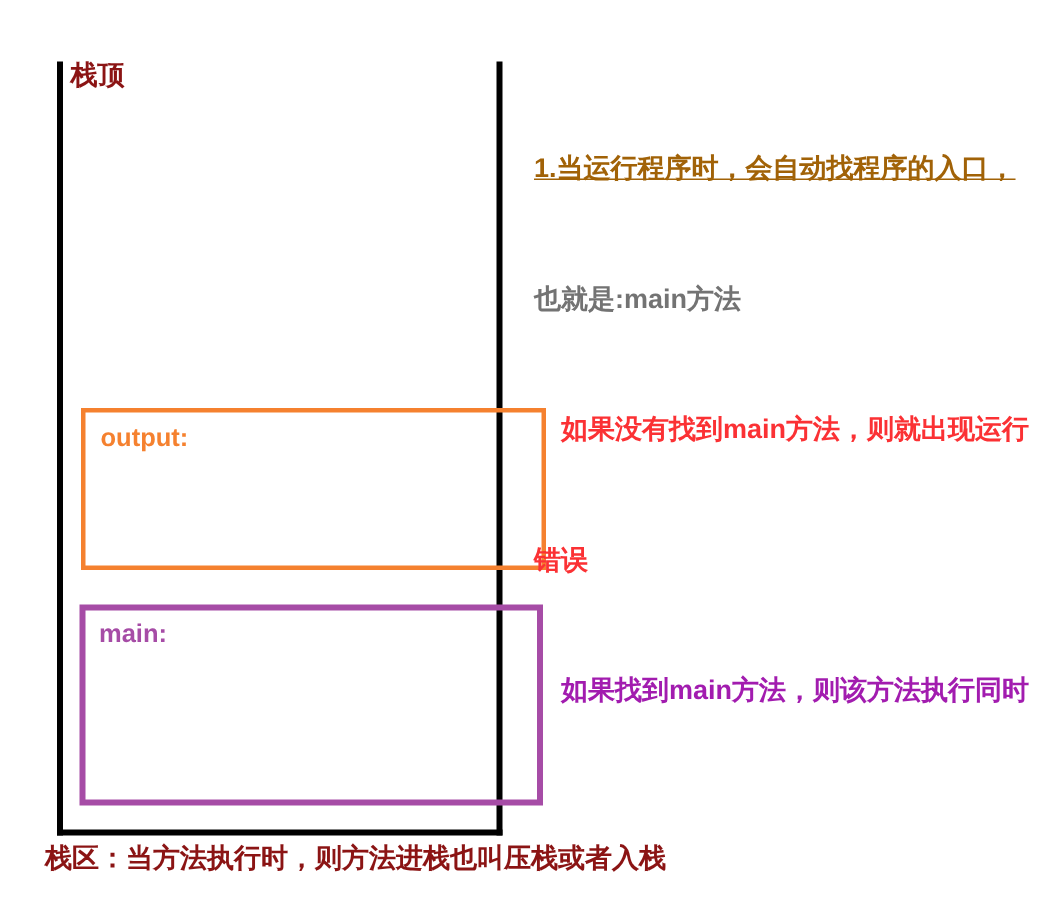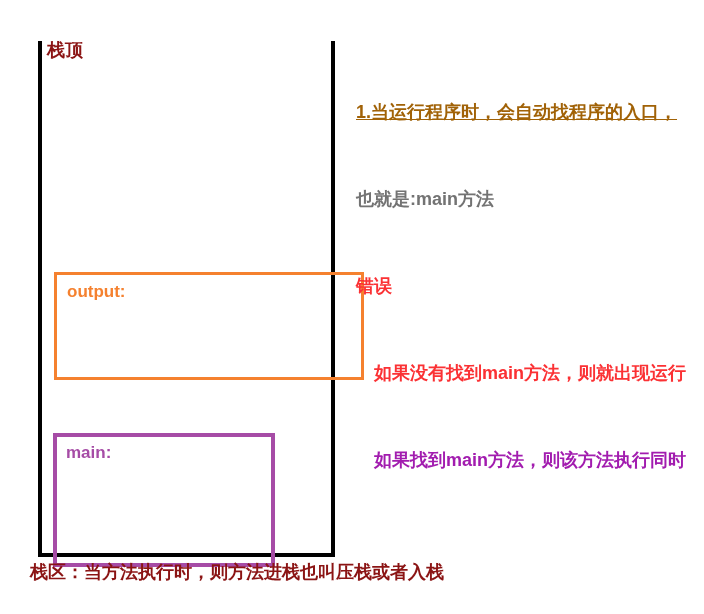--- a/index.html
+++ b/index.html
@@ -25,25 +25,24 @@
     color:var(--dark_red);
   }
   .output-frame{
     left:54px;top:272px;width:310px;height:108px;
     box-sizing:border-box;
     border:3px solid var(--orange_box);
     padding:7px 10px;
   }
   .output-frame .frame-label{font-size:17px;color:var(--orange_box);}
   .main-frame{
-    left:53px;top:403px;width:222px;height:134px;
+    left:53px;top:403px;width:309px;height:134px;
     box-sizing:border-box;
     border:4px solid var(--purple_box);
     padding:6px 9px;
-    margin-top:30px;
   }
   .main-frame .frame-label{font-size:17px;color:var(--purple_box);}
   .stack-caption{
     left:30px;top:560px;
     font-size:18px;
     color:var(--dark_red);
     white-space:pre;
   }
   .summary-panel{
     left:356px;top:40px;
@@ -67,22 +66,22 @@
 
   <div class="abs main-frame">
     <span class="frame-label">main:</span>
   </div>
 
   <div class="abs stack-caption">栈区：当方法执行时，则方法进栈也叫压栈或者入栈</div>
 
   <div class="abs summary-panel">
     <div style="color: #a16207; text-decoration: underline;">1.当运行程序时，会自动找程序的入口，</div>
     <div style="color: #737373;">也就是:main方法</div>
+    <div style="color: rgb(251, 49, 52);">　如果没有找到main方法，则就出现运行</div>
     <div style="color: rgb(251, 49, 52);">错误</div>
-    <div style="color: rgb(251, 49, 52);">　如果没有找到main方法，则就出现运行</div>
     <div style="color: #a21caf;">　如果找到main方法，则该方法执行同时</div>
     
     
     
     
     
   </div>
 
 </div>
 

